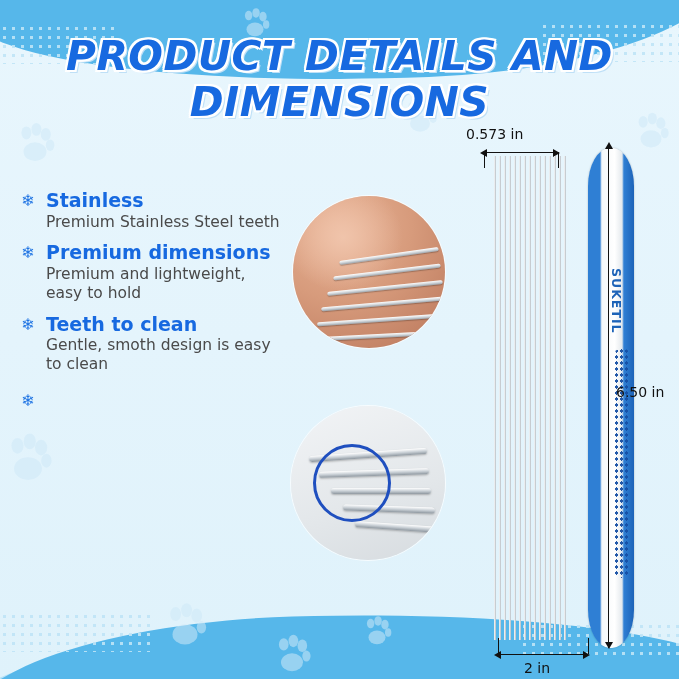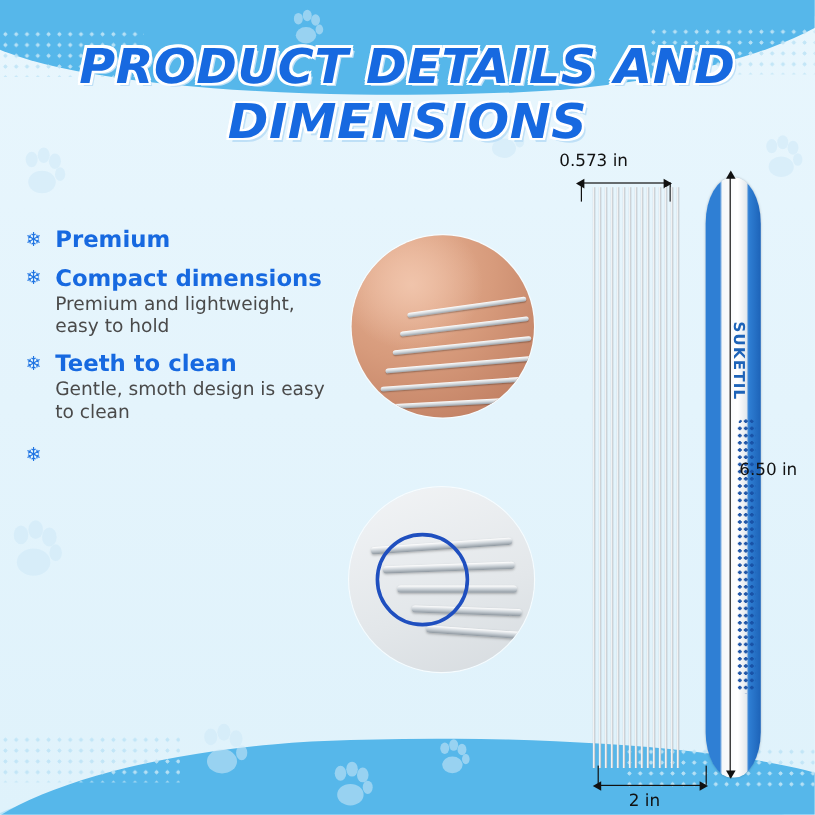--- a/index.html
+++ b/index.html
@@ -276,26 +276,27 @@
 
   <div class="title-wrap">
     <div class="title-line l1">PRODUCT DETAILS AND</div>
     <div class="title-line l2">DIMENSIONS</div>
   </div>
 
   <div class="features">
 
     <div class="feature">
       <span class="bullet">❄</span>
-      <div class="f-head">Premium</div>
+      <div class="f-head">Stainless</div>
+      <div class="f-body">Premium Stainless Steel teeth</div>
     </div>
 
     <div class="feature">
       <span class="bullet">❄</span>
-      <div class="f-head">Compact dimensions</div>
+      <div class="f-head">Premium dimensions</div>
       <div class="f-body" style="width:205px;">Premium and lightweight, easy to hold</div>
     </div>
 
     <div class="feature">
       <span class="bullet">❄</span>
       <div class="f-head">Teeth to clean</div>
       <div class="f-body" style="width:230px;">Gentle, smoth design is easy to clean</div>
     </div>
 
     <div class="feature last" style="margin-top:16px;">

